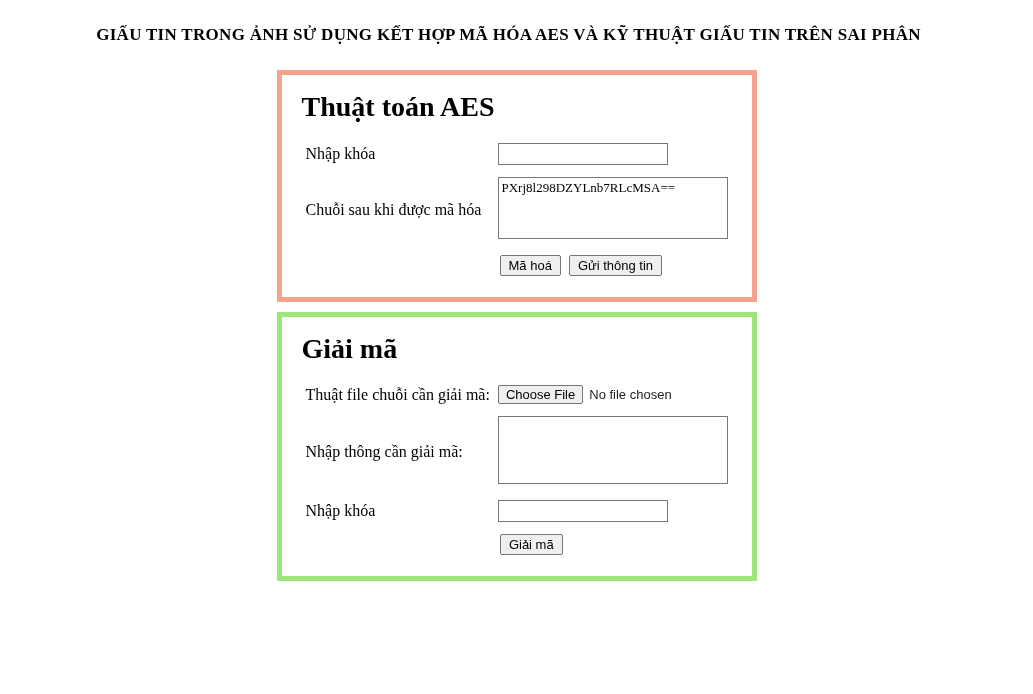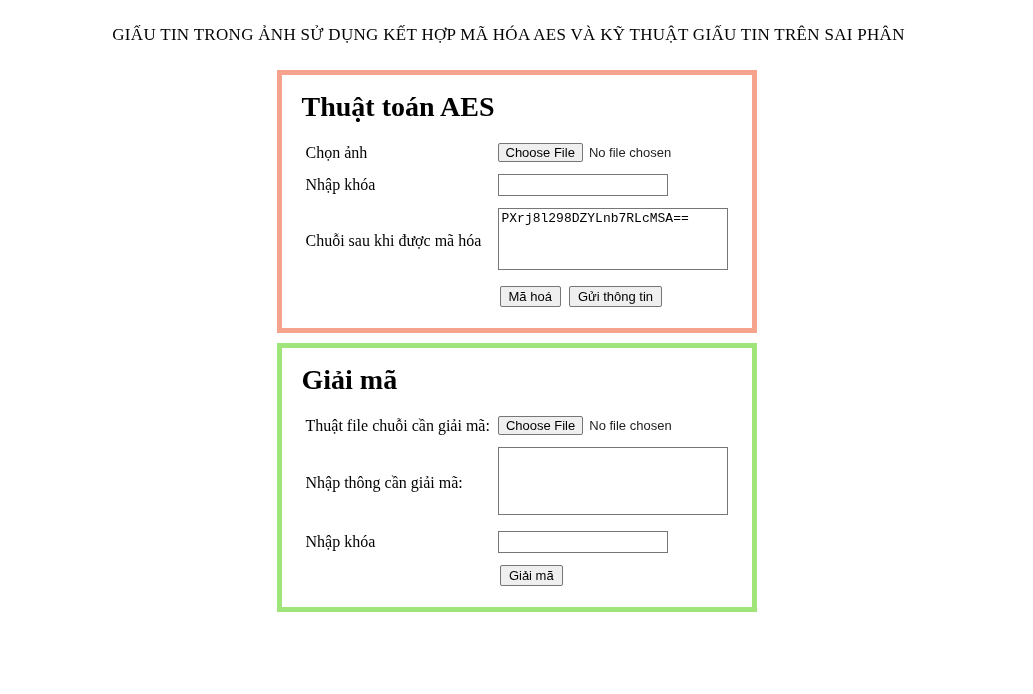--- a/index.html
+++ b/index.html
@@ -7,21 +7,21 @@
     }
     body {
       margin: 0;
       padding: 0;
       font-family: "Times New Roman", Times, serif;
       background: #ffffff;
       width: 1033px;
     }
     .page-title {
       text-align: center;
-      font-weight: normal;
+      font-weight: bold;
       font-size: 17px;
       padding: 25px 20px 15px 4px;
       letter-spacing: 0.3px;
     }
     .panel {
       width: 480px;
       margin: 10px auto;
       border: 5px solid;
       padding: 10px 20px 15px 20px;
     }
@@ -78,21 +78,21 @@
       width: 170px;
       font-family: Arial, sans-serif;
       font-size: 13px;
       padding: 1px 3px;
       background: #ffffff;
     }
     textarea {
       border: 1px solid #767676;
       width: 230px;
       height: 62px;
-      font-family: Liberation Mono, monospace;
+      font-family: Liberation Serif, serif;
       font-size: 13px;
       padding: 2px 3px;
       resize: none;
     }
     textarea.decode-textarea {
       height: 68px;
     }
     .action-btn {
       background: #efefef;
       border: 1px solid #767676;
@@ -106,29 +106,20 @@
   </style>
 </head>
 <body>
 
 <div class="page-title">GIẤU TIN TRONG ẢNH SỬ DỤNG KẾT HỢP MÃ HÓA AES VÀ KỸ THUẬT GIẤU TIN TRÊN SAI PHÂN</div>
 
 <div class="panel panel-orange">
   <div class="panel-heading">Thuật toán AES</div>
   <table class="form-table">
     <tbody>
-        <tr>
-      <td class="label-cell">Chọn ảnh</td>
-      <td>
-        <span class="file-widget">
-          <button type="button" class="choose-file-btn">Choose File</button>
-          <span class="file-status">No file chosen</span>
-        </span>
-      </td>
-    </tr>
     <tr>
       <td class="label-cell">Nhập khóa</td>
       <td>
         <input type="text" value="" style="">
       </td>
     </tr>
     <tr>
       <td class="label-cell">Chuỗi sau khi được mã hóa</td>
       <td>
         <textarea style="">PXrj8l298DZYLnb7RLcMSA==</textarea>

